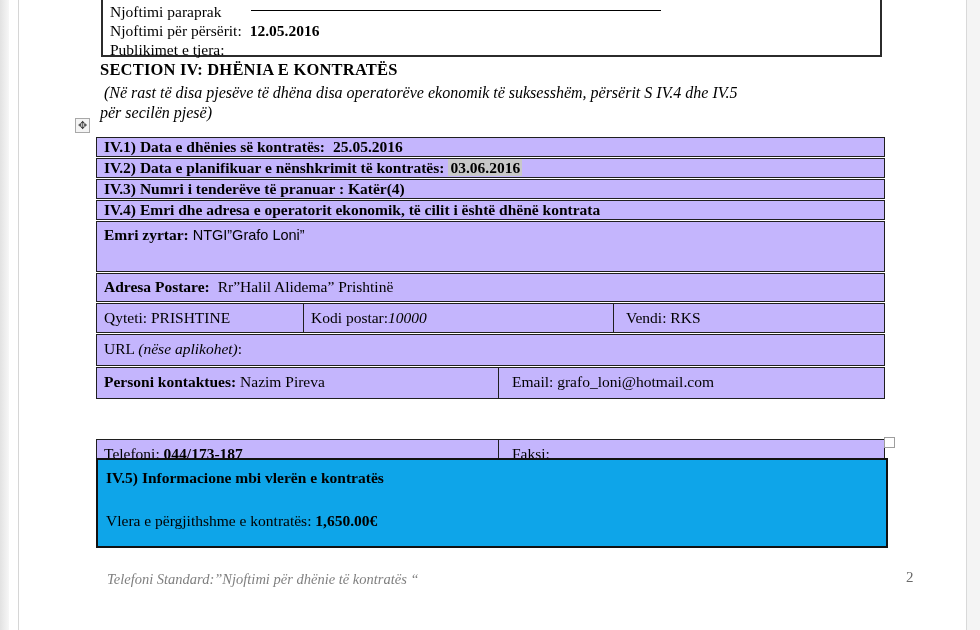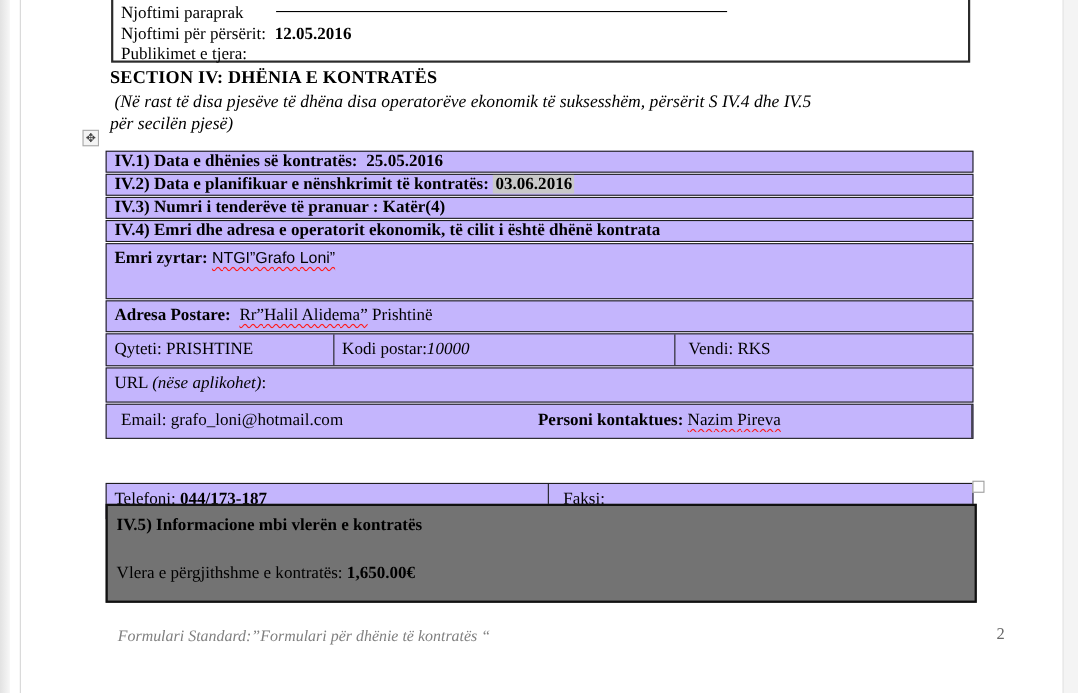--- a/index.html
+++ b/index.html
@@ -82,40 +82,39 @@
   .c-postcode { width: 310px; }
   .c-country { flex: 1; padding-left: 12px; }
   .c-contact { width: 402px; }
   .c-email { flex: 1; padding-left: 13px; }
 
   .gap8 { margin-left: 8px; }
   .gap4 { margin-left: 4px; }
 
   .field-shade { background: #c8c8c8; padding: 0 2px; }
   .misspelled {
-    text-decoration: underline;
     text-decoration-style: wavy;
     text-decoration-color: #ff1a1a;
     text-decoration-thickness: 1px;
     text-underline-offset: 3px;
   }
   .sans-name {
     font-family: "Liberation Sans", "DejaVu Sans", sans-serif;
     font-size: 14.5px; font-weight: normal;
   }
   .italic { font-style: italic; }
 
   .resize-handle {
     position: absolute; left: 884px; top: 437px; width: 11px; height: 11px;
     border: 1px solid #9e9e9e; background: #fefefe;
   }
 
   .iv5-box {
     position: absolute; left: 96px; top: 458px; width: 792px; height: 90px;
-    border: 2px solid #111; background: #737373;
+    border: 2px solid #111; background: #0ea5e9;
     font-size: 15.5px;
   }
   .iv5-title { position: absolute; left: 8px; top: 9px; font-weight: bold; }
   .iv5-value { position: absolute; left: 8px; top: 52px; }
 
   .footer-text {
     position: absolute; left: 107px; top: 571px;
     font-style: italic; font-size: 14.5px; color: #7f7f7f;
   }
   .page-number {
@@ -185,26 +184,26 @@
       <span>Vendi: RKS</span>
     </div>
   </div>
 
   <div class="trow r-url">
     <span>URL</span>
     <span class="italic">(nëse aplikohet)</span><span>:</span>
   </div>
 
   <div class="trow r-contact">
-    <div class="cell c-email">
-      <span>Email: grafo_loni@hotmail.com</span>
-    </div>
     <div class="cell cell-b c-contact">
       <span class="bold">Personi kontaktues:</span>
       <span class="misspelled">Nazim Pireva</span>
+    </div>
+    <div class="cell c-email">
+      <span>Email: grafo_loni@hotmail.com</span>
     </div>
   </div>
 
   <div class="trow r-phone">
     <div class="cell cell-b c-contact">
       <span>Telefoni:</span>
       <span class="bold">044/173-187</span>
     </div>
     <div class="cell c-email">
       <span>Faksi:</span>
@@ -214,18 +213,18 @@
   <div class="resize-handle"></div>
 
   <div class="iv5-box">
     <div class="iv5-title">IV.5) Informacione mbi vlerën e kontratës</div>
     <div class="iv5-value">
       <span>Vlera e përgjithshme e kontratës:</span>
       <span class="bold">1,650.00€</span>
     </div>
   </div>
 
-  <div class="footer-text">Formulari Standard:”Formulari për dhënie të kontratës “</div>
+  <div class="footer-text">Telefoni Standard:”Njoftimi për dhënie të kontratës “</div>
   <div class="page-number">2</div>
 
   <div class="right-pageline"></div>
   <div class="right-band"></div>
 </div>
 
 </body></html>

